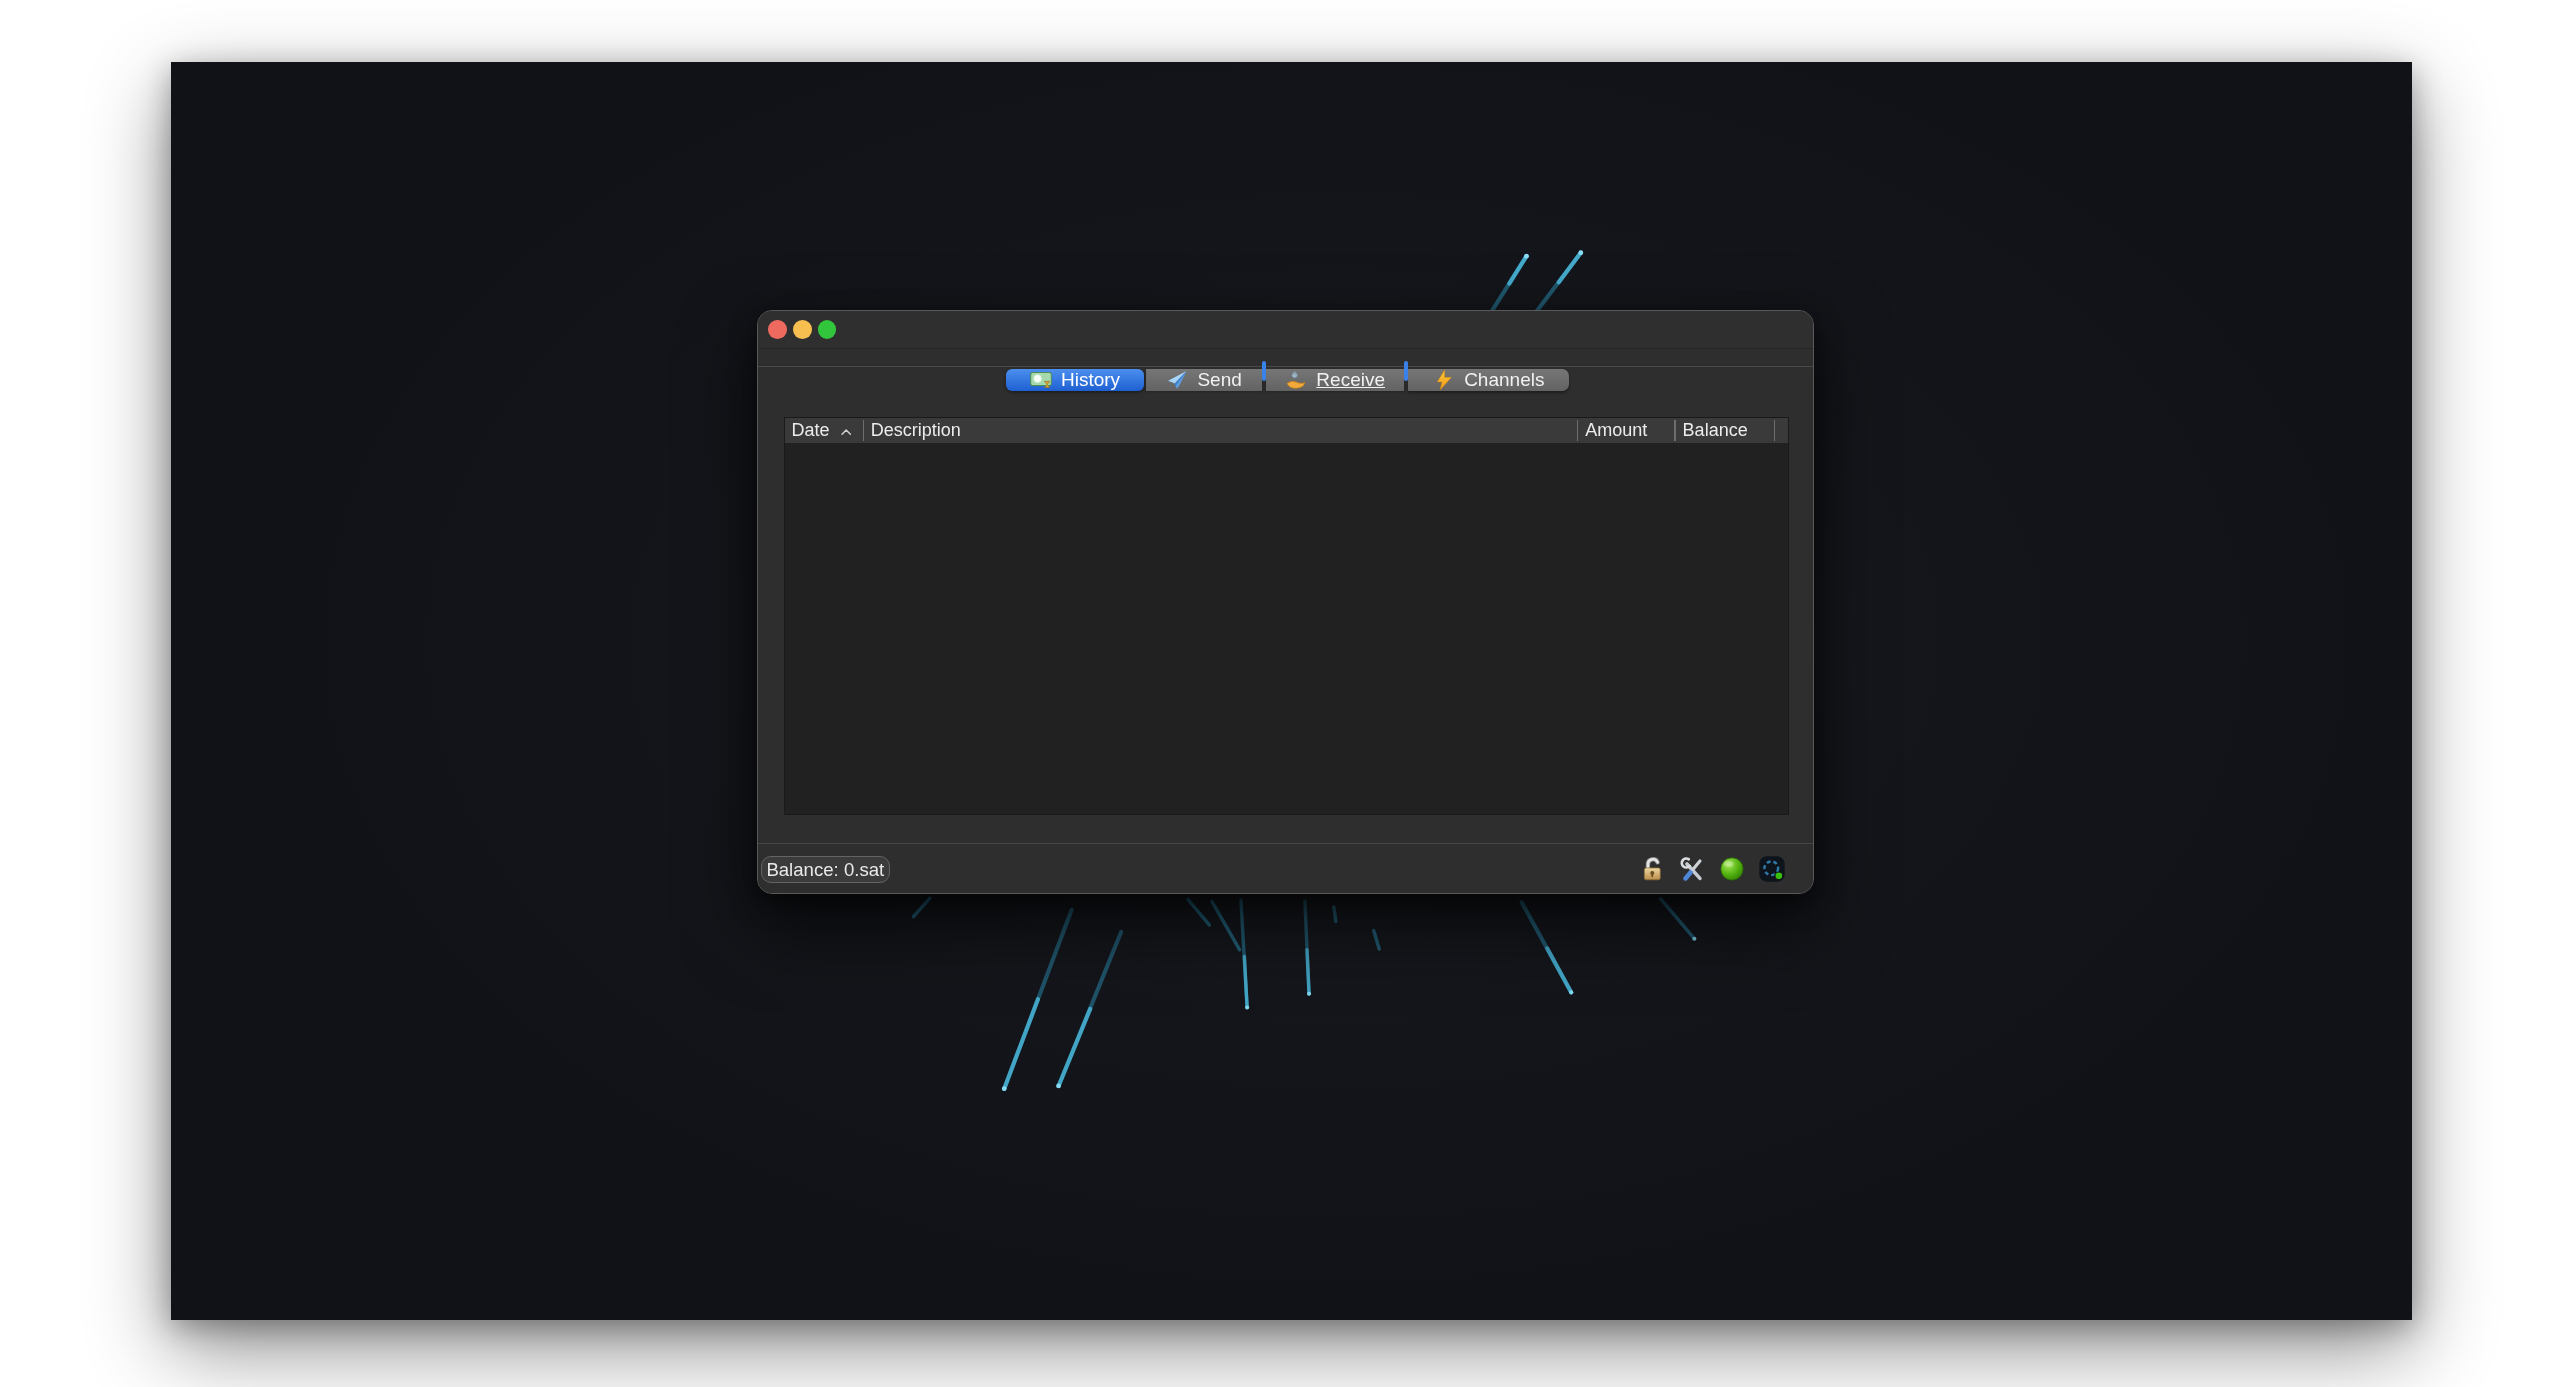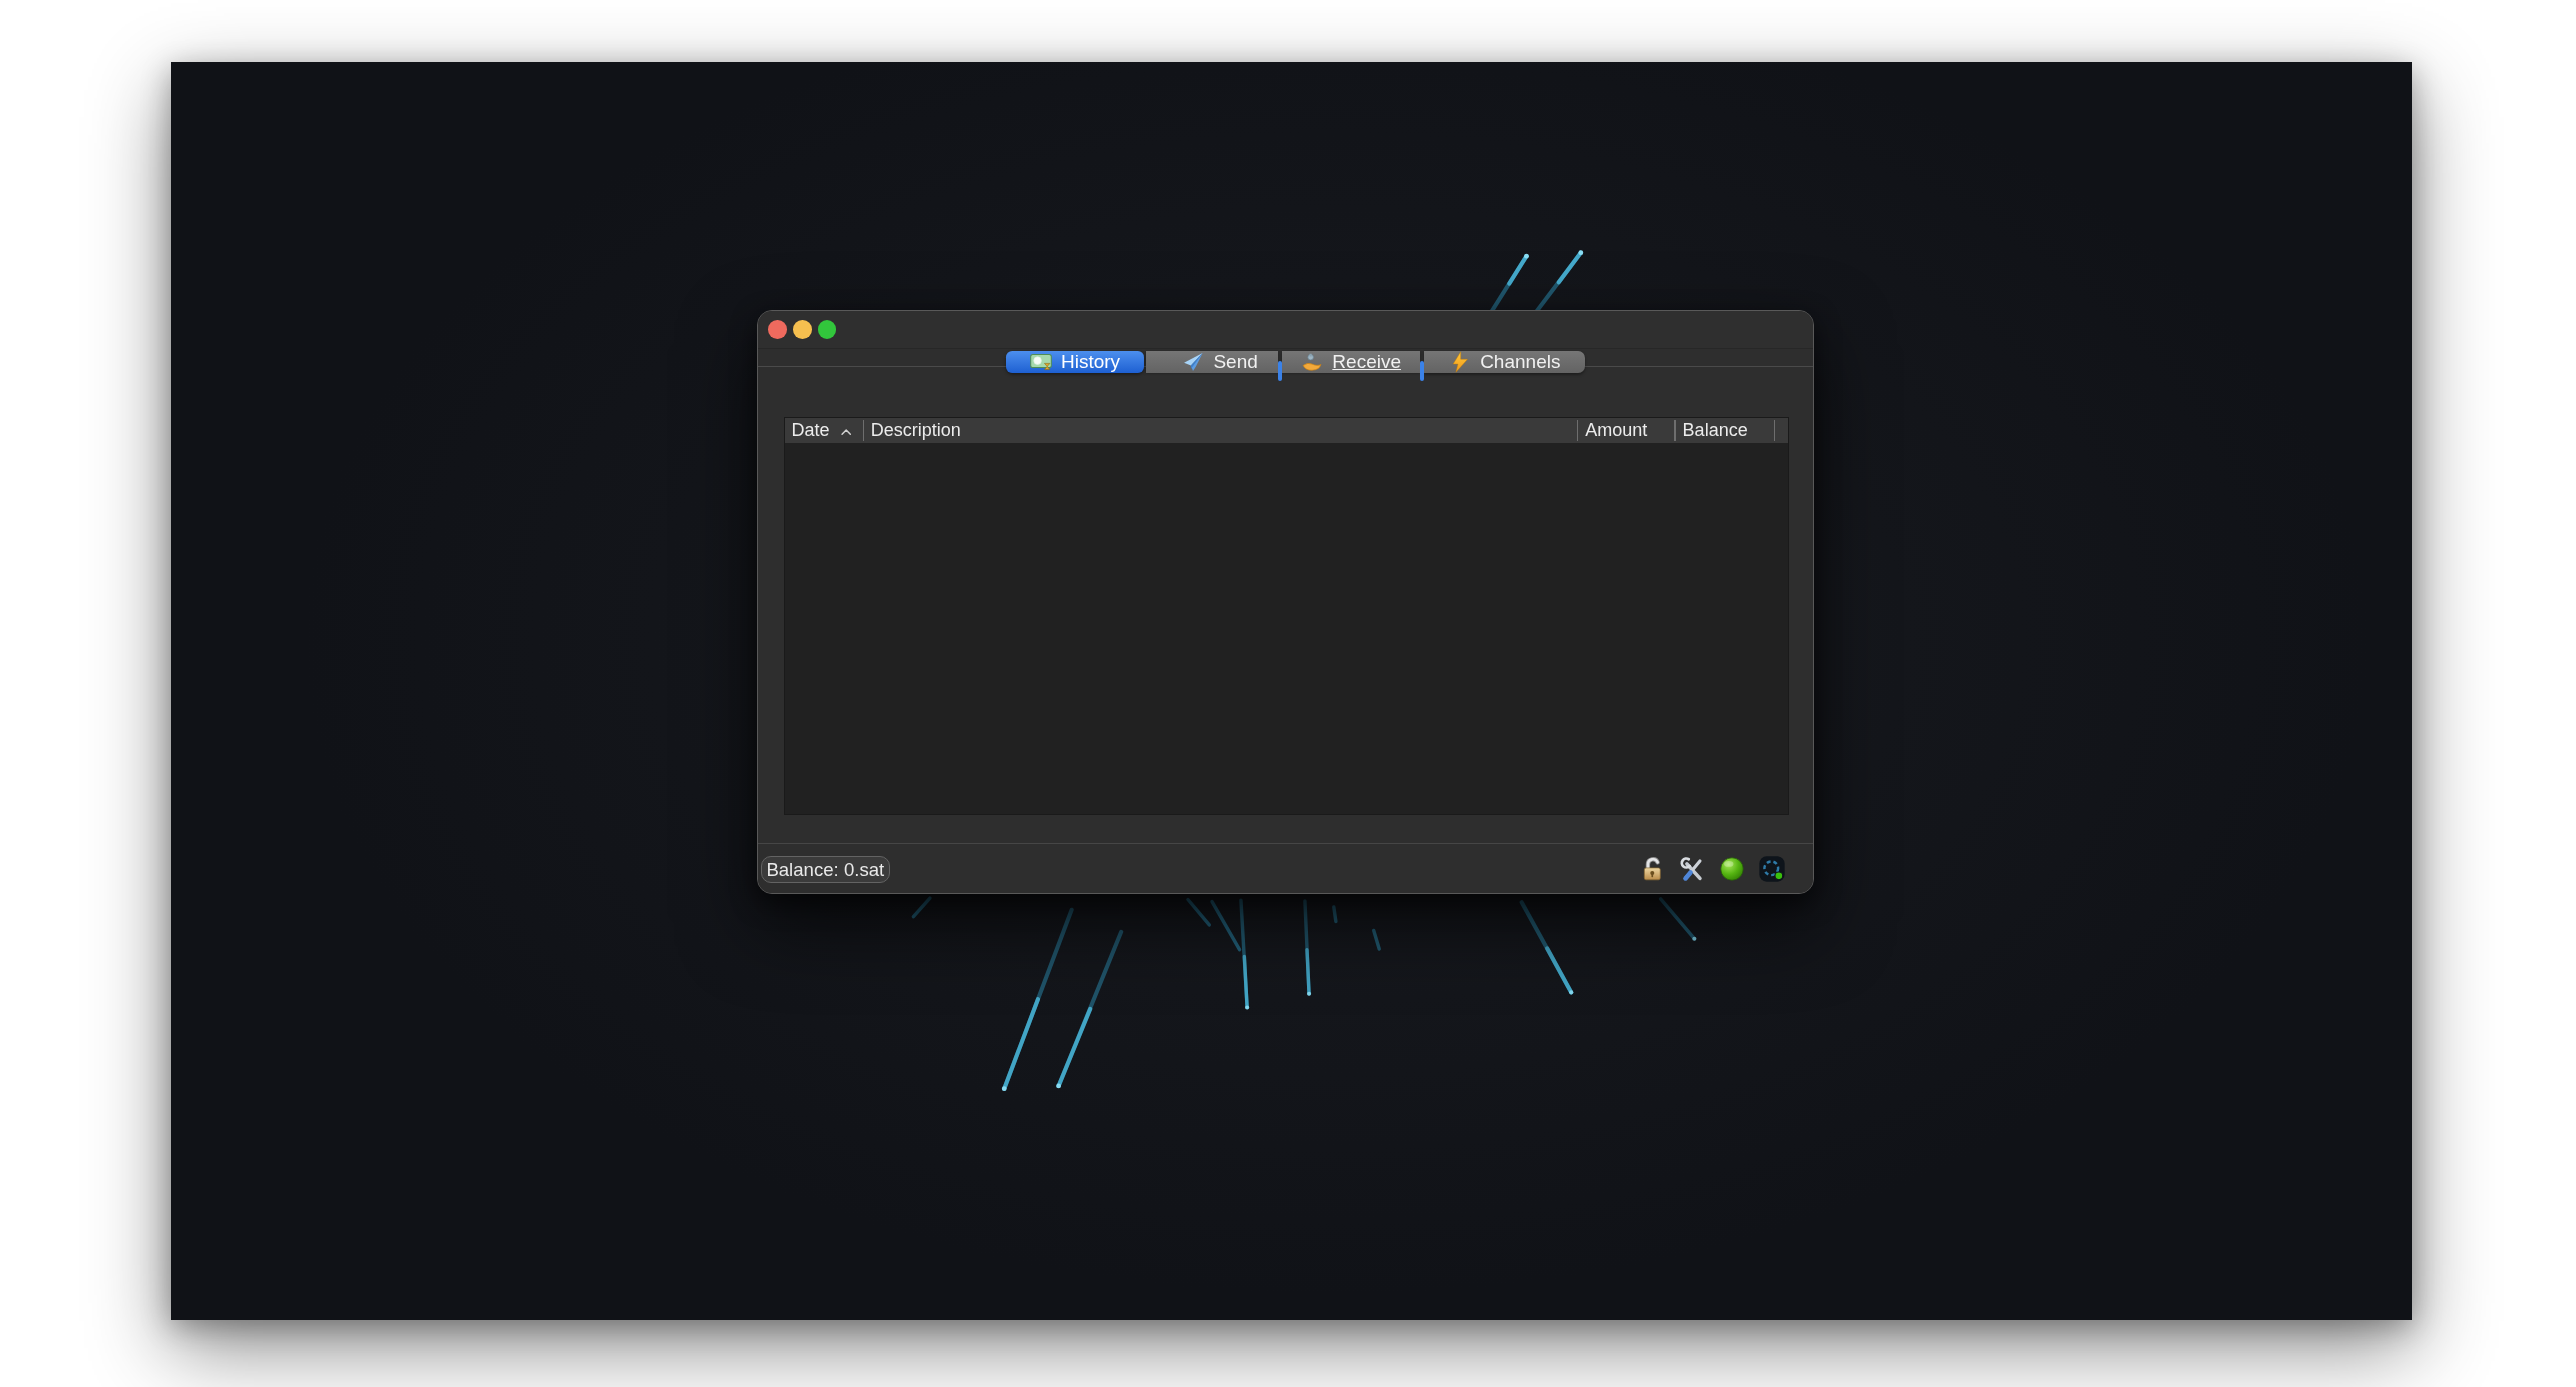--- a/index.html
+++ b/index.html
@@ -36,35 +36,35 @@
   .title{
     position:absolute;left:0;right:0;text-align:center;
     font-size:20px;font-weight:bold;color:#dadada;letter-spacing:0.2px;
     white-space:pre;pointer-events:none;
   }
   
   .tabstrip{position:absolute;left:0;top:40px;right:0;height:32px;}
   .tabline{position:absolute;left:0;right:0;top:15px;height:1.4px;background:#4a4a4a;}
   .tabs{
     position:absolute;left:248px;top:0;height:40px;
-    display:flex;align-items:flex-start;
+    display:flex;align-items:flex-end;
   }
   .tab{
     display:flex;align-items:center;justify-content:center;gap:9px;
     color:#f1f1f1;font-size:19px;
     background:linear-gradient(180deg,#767676,#636363);
     box-shadow:0 1.4px 2.8px rgba(0,0,0,.35);
     cursor:default;position:relative;
   }
   .tab.selected{
     background:linear-gradient(180deg,#4c8fee,#1e60d2);
     border-radius:6.2px;color:#ffffff;margin-right:2.1px;
     box-shadow:0 1.4px 3.4px rgba(0,0,0,.45);
   }
-  .tab.t-send{width:116px;padding-left:16px;}
+  .tab.t-send{width:116px;}
   .tab.t-history{width:138px;}
   .tab.t-receive{width:138px;text-decoration:underline;}
   .tab.t-channels{width:161px;border-radius:0 6.9px 6.9px 0;}
   .tabsep{
     width:4.1px;align-self:center;height:20.6px;border-radius:2.1px;
     background:#3b82e8;z-index:2;
   }
   .ticon{width:22px;height:22px;flex:0 0 auto;}
   
   .table{

